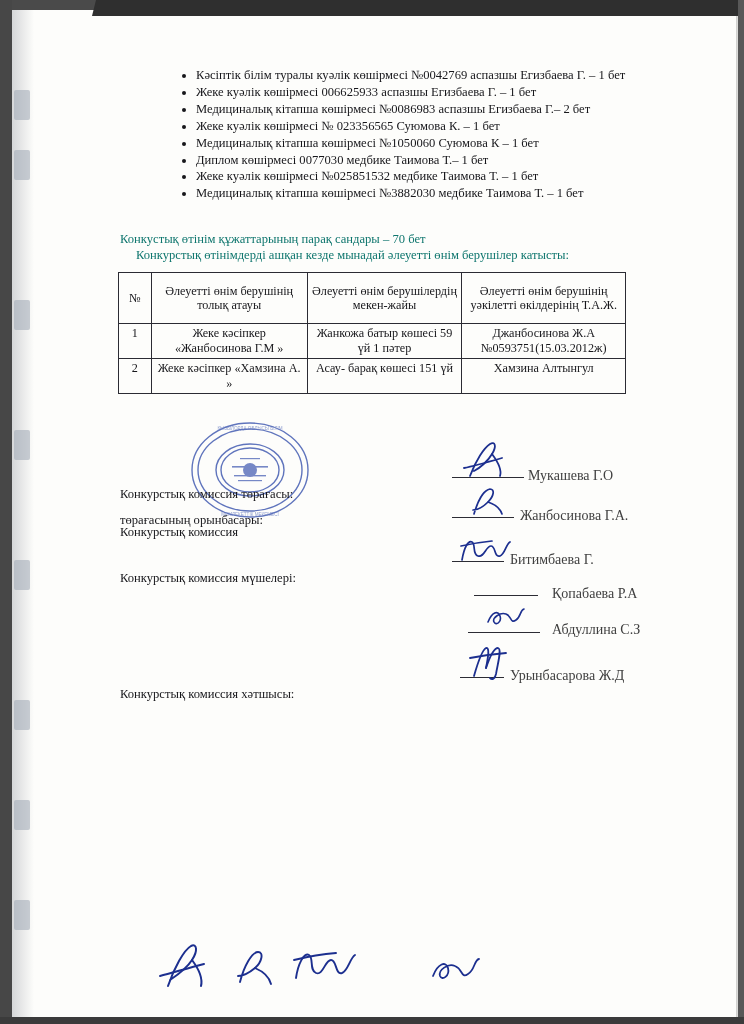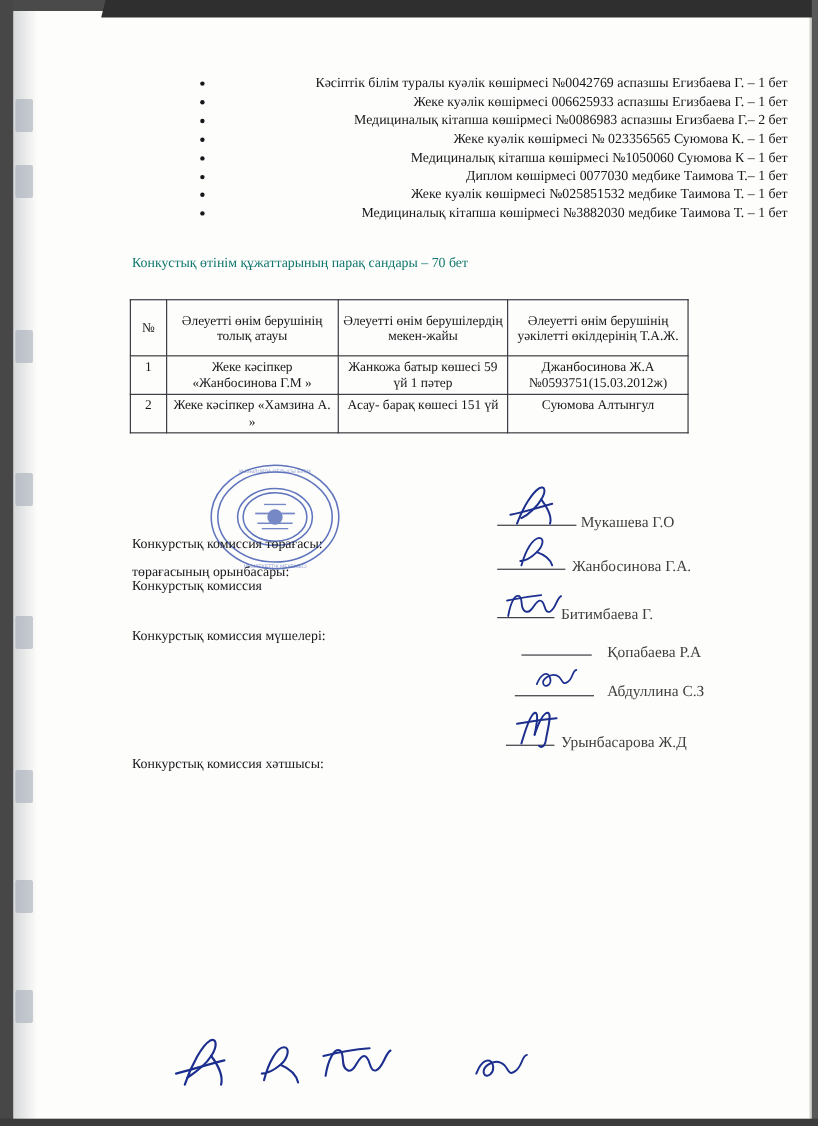--- a/index.html
+++ b/index.html
@@ -90,21 +90,20 @@
     width: 520px;
     margin: 0;
     padding: 0 0 0 18px;
     list-style: disc;
     font-size: 12.6px;
     line-height: 15.4px;
     color: #17171b;
   }
   ul.doclist li {
     margin: 0 0 1.5px 0;
-    text-align: right;
   }
 
   .para {
     position: absolute;
     font-size: 12.6px;
     line-height: 15.5px;
     color: #0f766e;
   }
   .para.p1 { left: 120px; top: 232px; width: 600px; }
   .para.p2 { left: 136px; top: 248px; width: 600px; }
@@ -205,20 +204,21 @@
       <li>Жеке куәлік көшірмесі 006625933 аспазшы Егизбаева Г. – 1 бет</li>
       <li>Медициналық кітапша көшірмесі №0086983 аспазшы  Егизбаева Г.– 2 бет</li>
       <li>Жеке куәлік көшірмесі № 023356565 Суюмова К. – 1 бет</li>
       <li>Медициналық кітапша көшірмесі №1050060 Суюмова К – 1 бет</li>
       <li>Диплом көшірмесі 0077030  медбике Таимова Т.– 1 бет</li>
       <li>Жеке куәлік көшірмесі №025851532 медбике Таимова Т. – 1 бет</li>
       <li>Медициналық кітапша көшірмесі №3882030 медбике  Таимова Т. – 1 бет</li>
     </ul>
 
     <div class="para p1">Конкустық өтінім құжаттарының парақ сандары – 70 бет</div>
+    <div class="para p2">Конкурстық өтінімдерді ашқан кезде мынадай әлеуетті өнім берушілер катысты:</div>
 
     <table class="vendors">
       <thead>
         <tr>
           <td class="col-num">№</td>
           <td class="col-name">Әлеуетті өнім берушінің толық атауы</td>
           <td class="col-addr">Әлеуетті өнім берушілердің мекен-жайы</td>
           <td class="col-rep">Әлеуетті өнім берушінің уәкілетті өкілдерінің Т.А.Ж.</td>
         </tr>
       </thead>
@@ -226,21 +226,21 @@
         <tr class="row-body">
           <td>1</td>
           <td class="cell-left">Жеке кәсіпкер «Жанбосинова Г.М »</td>
           <td>Жанкожа батыр көшесі 59 үй 1 пәтер</td>
           <td>Джанбосинова Ж.А №0593751(15.03.2012ж)</td>
         </tr>
         <tr class="row-body">
           <td>2</td>
           <td class="cell-left">Жеке кәсіпкер «Хамзина А. »</td>
           <td>Асау- барақ көшесі 151 үй</td>
-          <td class="cell-left">Суюмова Алтынгул</td>
+          <td class="cell-left">Хамзина Алтынгул</td>
         </tr>
       </tbody>
     </table>
 
     <div class="stamp">
       <svg width="124" height="104" viewBox="0 0 124 104">
         <g fill="none" stroke="#2b47a8" stroke-width="1.4">
           <ellipse cx="62" cy="52" rx="58" ry="47"></ellipse>
           <ellipse cx="62" cy="52" rx="52" ry="41"></ellipse>
           <ellipse cx="62" cy="52" rx="34" ry="26"></ellipse>

